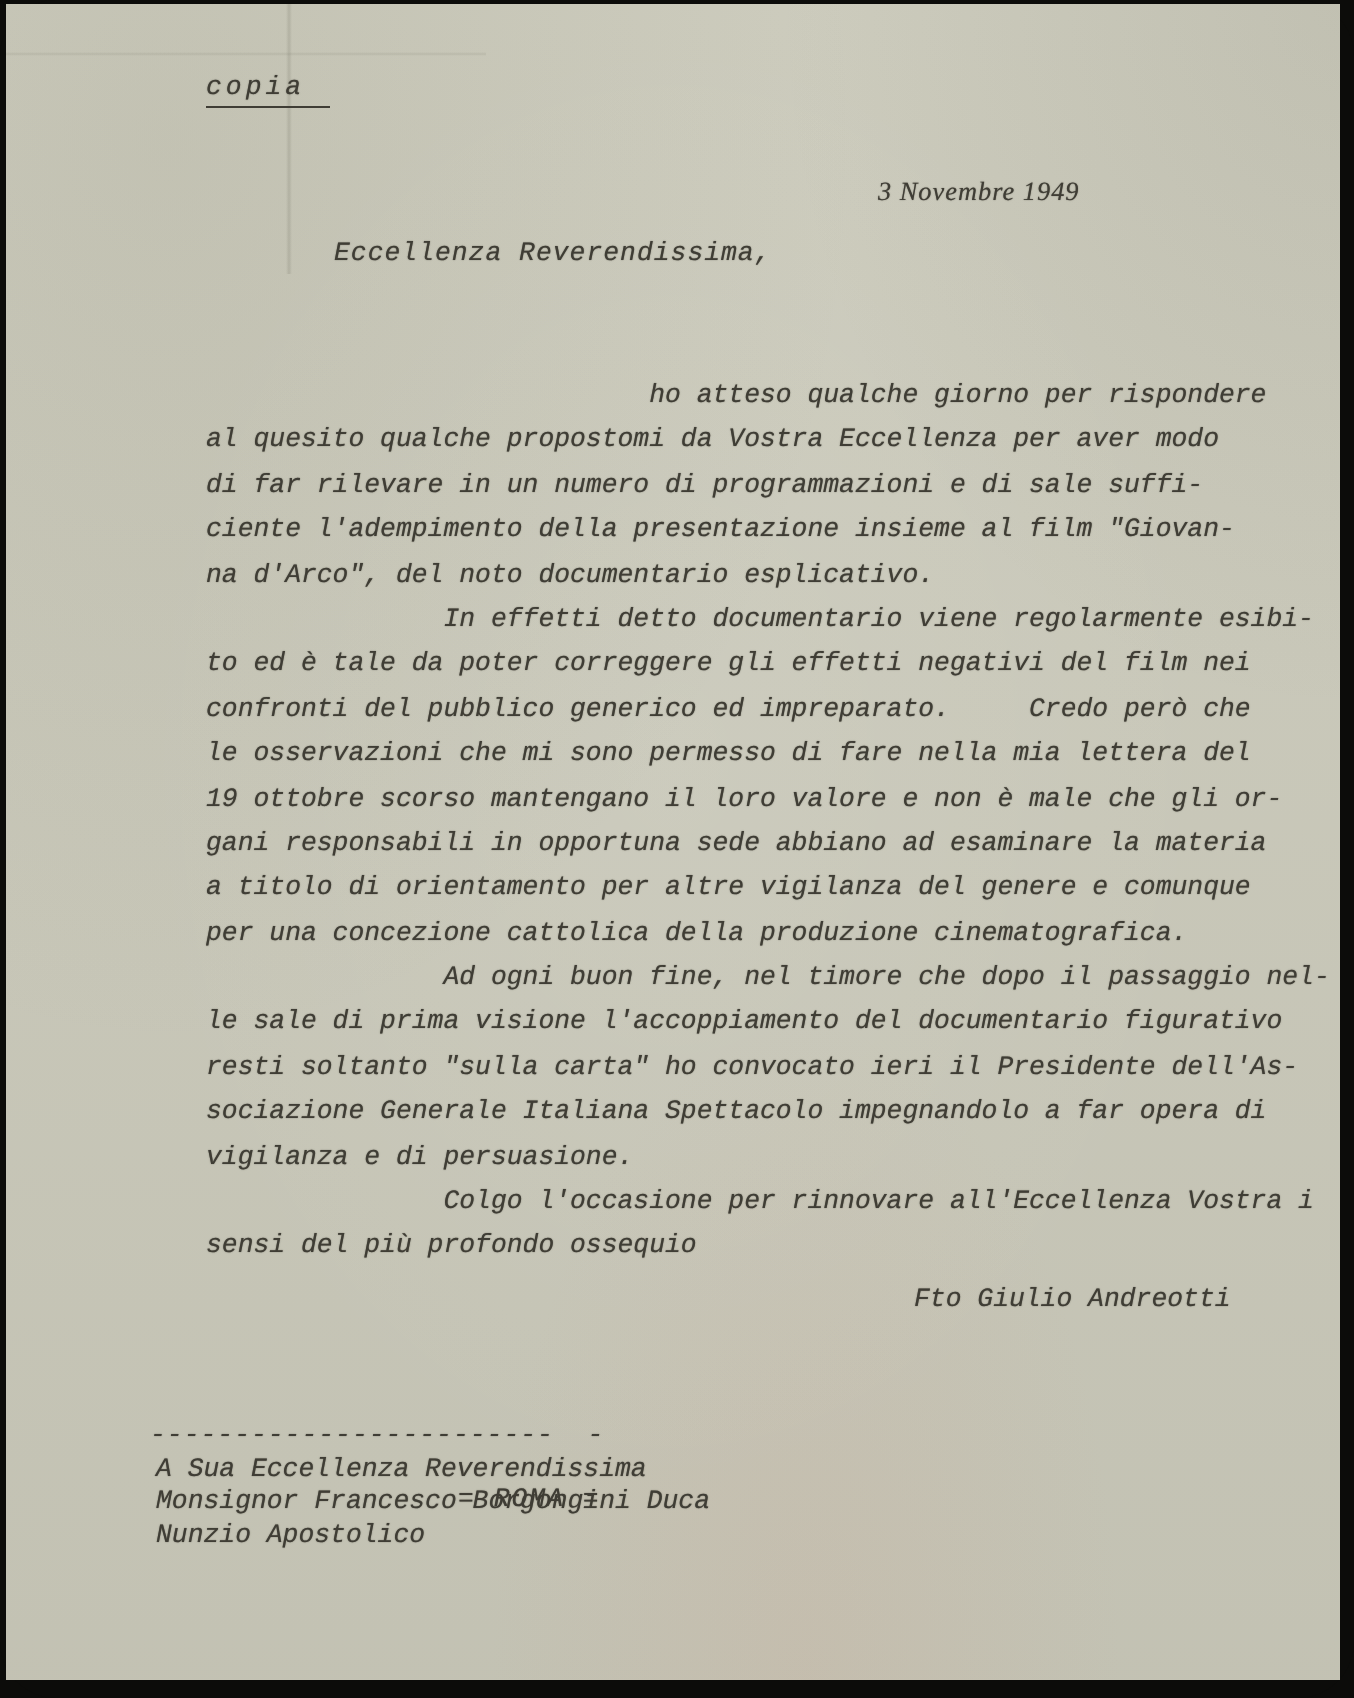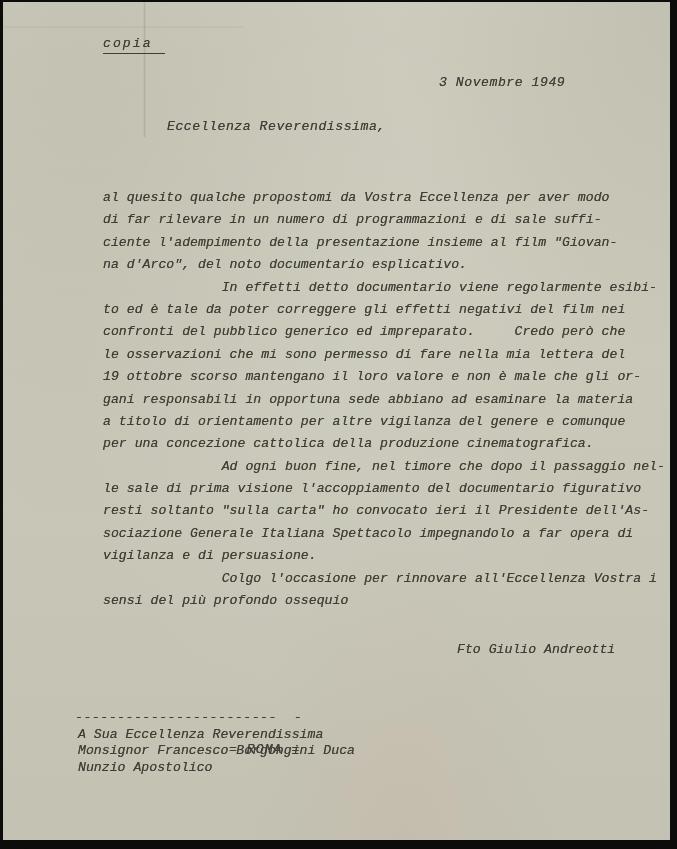--- a/index.html
+++ b/index.html
@@ -52,22 +52,23 @@
   }
   .copy-label {
     position: absolute;
     top: 34px; left: 100px;
     letter-spacing: 2px;
     border-bottom: 1.5px solid var(--ink, #3f3d35);
     padding: 0 12px 2px 0;
   }
   .letter-date {
     position: absolute;
-    top: 73px; left: 436px;
+    top: 86px; left: 436px;
     letter-spacing: 0.5px;
+    font-family: Liberation Serif, serif;
   }
   .salutation {
     position: absolute;
     top: 117px; left: 164px;
     letter-spacing: 0.5px;
   }
   .letter-body {
     position: absolute;
     top: 185px; left: 100px;
     width: 570px;
@@ -108,20 +109,21 @@
     <div class="crease-v"></div>
     <div class="crease-h"></div>
 
     <div class="copy-label">copia</div>
 
     <div class="letter-date">3 Novembre 1949</div>
 
     <div class="salutation">Eccellenza Reverendissima,</div>
 
     <div class="letter-body">
+        <div class="line">                            ho atteso qualche giorno per rispondere</div>
         <div class="line">al quesito qualche propostomi da Vostra Eccellenza per aver modo</div>
         <div class="line">di far rilevare in un numero di programmazioni e di sale suffi-</div>
         <div class="line">ciente l'adempimento della presentazione insieme al film "Giovan-</div>
         <div class="line">na d'Arco", del noto documentario esplicativo.</div>
         <div class="line">               In effetti detto documentario viene regolarmente esibi-</div>
         <div class="line">to ed è tale da poter correggere gli effetti negativi del film nei</div>
         <div class="line">confronti del pubblico generico ed impreparato.     Credo però che</div>
         <div class="line">le osservazioni che mi sono permesso di fare nella mia lettera del</div>
         <div class="line">19 ottobre scorso mantengano il loro valore e non è male che gli or-</div>
         <div class="line">gani responsabili in opportuna sede abbiano ad esaminare la materia</div>

